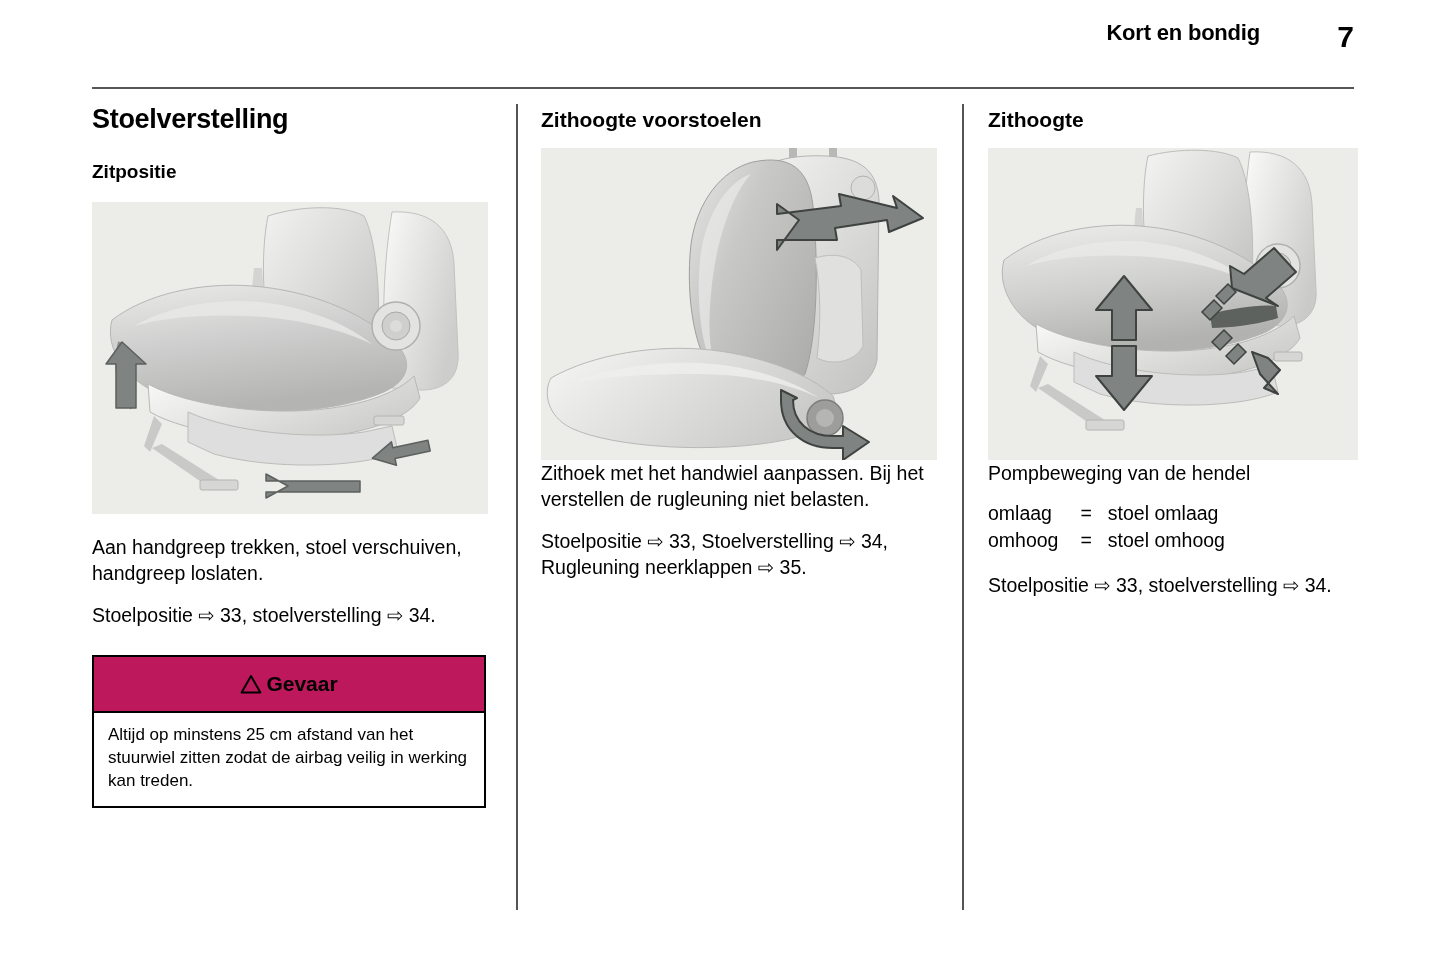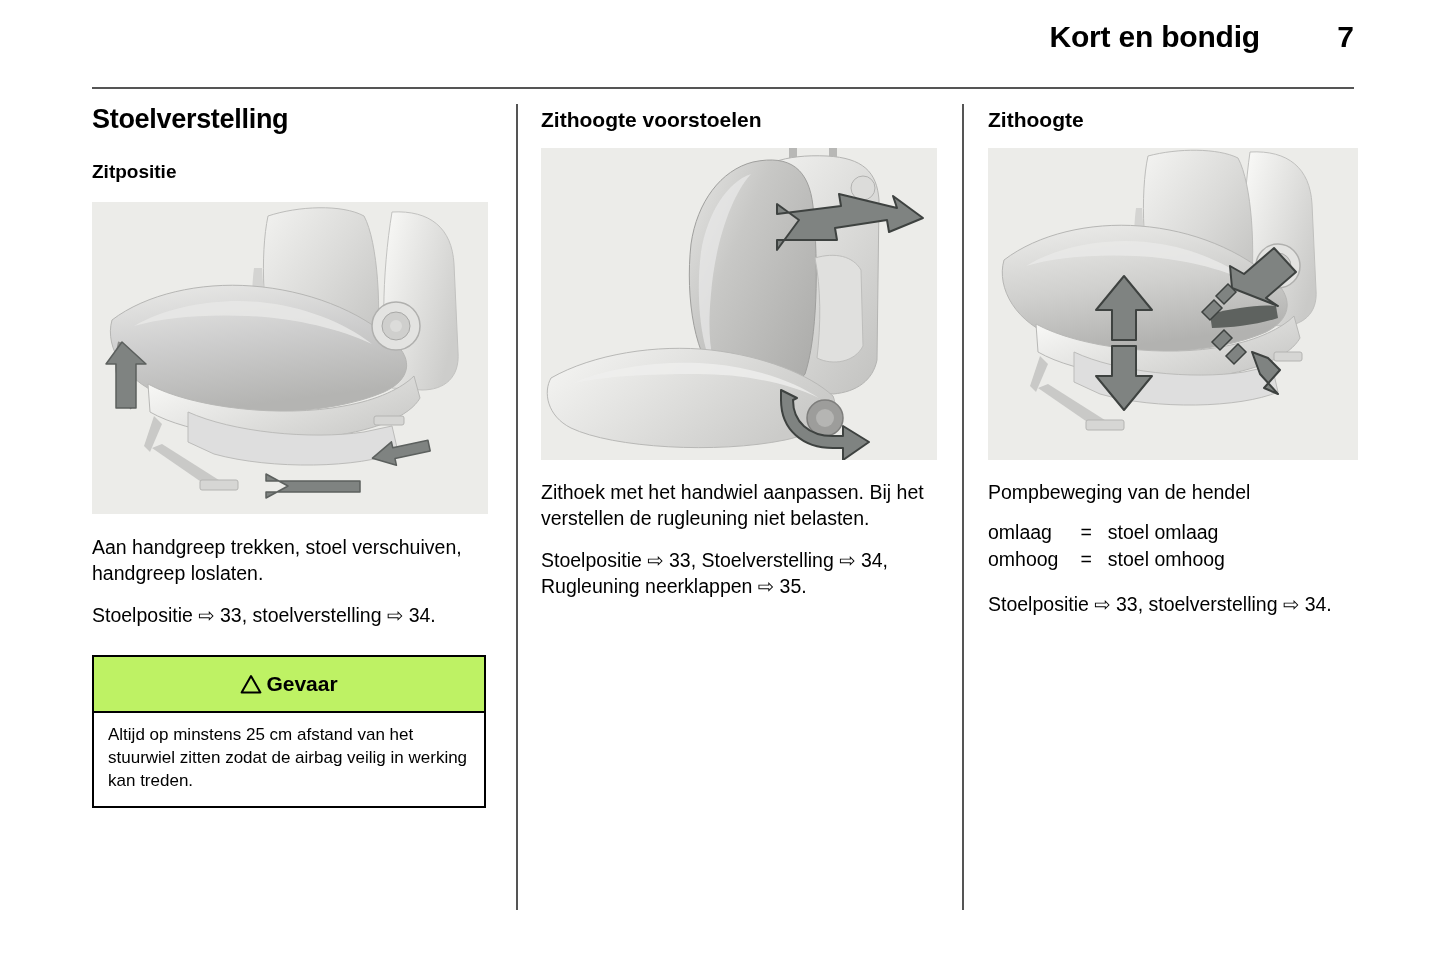--- a/index.html
+++ b/index.html
@@ -21,21 +21,21 @@
     position: absolute;
     left: 92px;
     top: 22px;
     width: 1262px;
     height: 52px;
     display: flex;
     align-items: flex-start;
     justify-content: flex-end;
   }
   .page-header .chapter-title {
-    font-size: 30px;
+    font-size: 22px;
     font-weight: bold;
     letter-spacing: -0.2px;
     line-height: 1;
   }
   .page-header .page-number {
     font-size: 30px;
     font-weight: bold;
     margin-left: 68px;
     width: 26px;
     text-align: right;
@@ -113,21 +113,21 @@
 
   
   p.body {
     font-size: 19.5px;
     line-height: 1.35;
     margin: 0;
     padding: 0;
   }
   p.body + p.body { margin-top: 15px; }
   .text-block { margin-top: 20px; }
-  .text-block-2 { margin-top: 19px; }
+  .text-block-2 { }
 
   
   table.deflist {
     border-collapse: collapse;
     margin-top: 14px;
     font-size: 19.5px;
     line-height: 1.35;
   }
   table.deflist td {
     padding: 0;
@@ -139,21 +139,21 @@
 
   
   .warning-box {
     margin-top: 27px;
     width: 394px;
     border: 2px solid #000000;
     box-sizing: border-box;
     background: #ffffff;
   }
   .warning-head {
-    background: #bef264;
+    background: #be185d;
     border-bottom: 2px solid #000000;
     height: 54px;
     display: flex;
     align-items: center;
     justify-content: center;
     gap: 4px;
   }
   .warning-head .warn-label {
     font-size: 21px;
     font-weight: bold;

